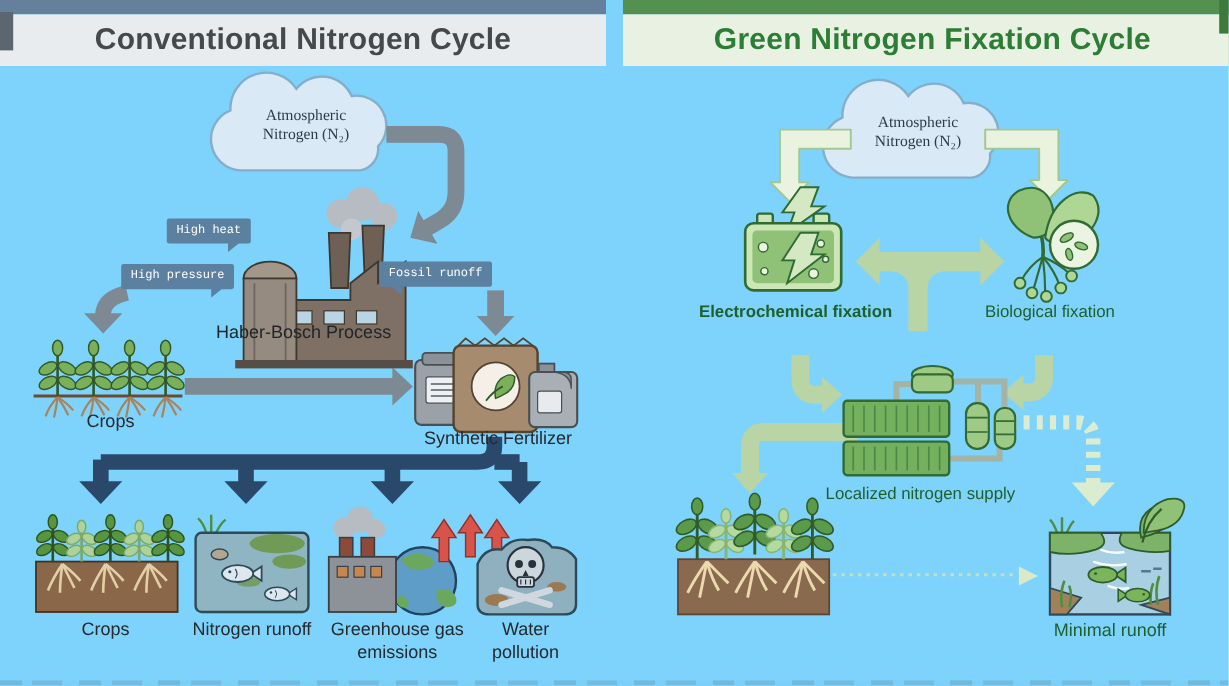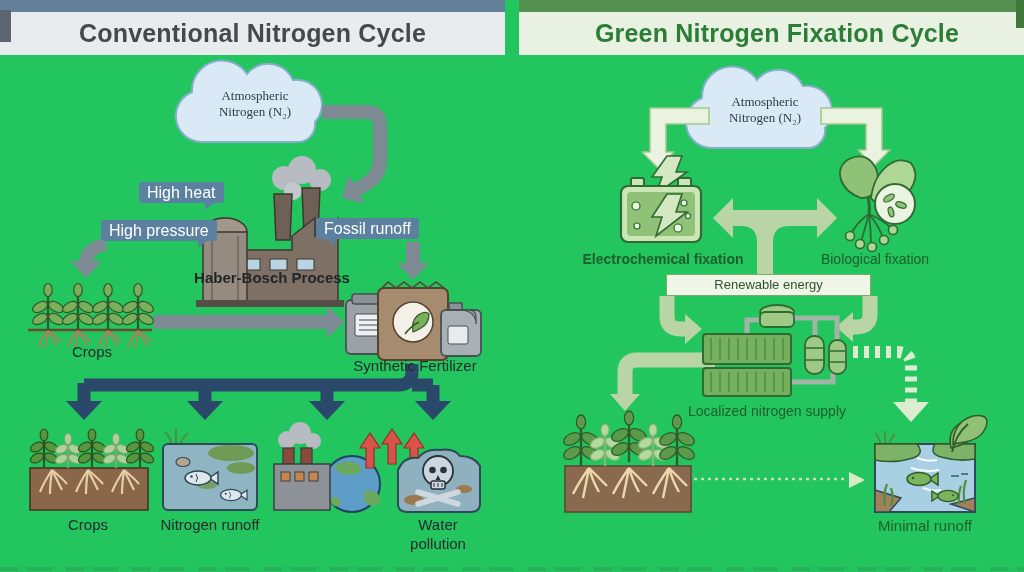--- a/index.html
+++ b/index.html
@@ -1,35 +1,35 @@
 <!DOCTYPE html>
 <html><head>
 <meta charset="utf-8">
 <style>
   html,body{margin:0;padding:0;background:#fff;}
-  .page{position:relative;width:1024px;height:572px;background:#22c55e;overflow:hidden;
+  .page{position:relative;width:1024px;height:572px;background:#7dd3fc;overflow:hidden;
         font-family:"Liberation Sans",sans-serif;display:flex;}
   .panel{position:relative;width:505px;height:572px;overflow:hidden;}
   .gap{width:14px;}
   .accent-bar{height:12px;width:100%;}
   .bar-left{background:#64809a;}
   .bar-right{background:#549150;}
   .header{height:43px;display:flex;align-items:center;justify-content:center;}
   .header-left{background:#e8ecef;}
   .header-right{background:#e9f2e2;padding-left:11px;}
   .header h1{margin:0;font-size:25px;font-weight:700;letter-spacing:.2px;}
   .title-left{color:#46494c;}
   .title-right{color:#2c7d35;}
   .edge-cap-l{position:absolute;left:0;top:10px;width:11px;height:32px;background:#5c6670;}
   .edge-cap-r{position:absolute;right:0;top:0;width:8px;height:28px;background:#3f7a3c;}
   svg.art{position:absolute;left:0;top:0;}
   .ov{position:absolute;text-align:center;}
   .cloud-txt{font-size:13px;line-height:16px;color:#2e3c49;font-family:Liberation Serif, serif;}
-  .callout{position:absolute;background:#5b80a0;color:#ffffff;font-size:16px;line-height:15px;
-           padding:3px 8px;border-radius:2px;white-space:nowrap;}
+  .callout{position:absolute;background:#5b80a0;color:#ffffff;font-size:10px;line-height:15px;
+           padding:3px 8px;border-radius:2px;white-space:nowrap;font-family:Liberation Mono, monospace;}
   .callout::after{content:"";position:absolute;width:0;height:0;border-style:solid;}
   .pt-br::after{right:9px;bottom:-7px;border-width:8px 10px 0 0;border-color:#5b80a0 transparent transparent transparent;}
   .pt-bl::after{left:9px;bottom:-7px;border-width:8px 0 0 10px;border-color:#5b80a0 transparent transparent transparent;}
   .lbl{position:absolute;text-align:center;font-size:15px;line-height:19px;color:#26292d;}
   .proc{font-size:15px;color:#222528;}
   .glbl{position:absolute;text-align:center;font-size:14px;line-height:18px;color:#1e5f2c;}
   .glbl.big{font-size:15px;}
   .renew-box{position:absolute;left:147px;top:274px;width:203px;height:20px;line-height:20px;
              background:#eff6e7;border:1.5px solid #7fa96c;text-align:center;
              font-size:13px;color:#33502c;}
@@ -220,25 +220,26 @@
       </g>
     </svg>
 
     <div class="ov cloud-txt" style="left:190px;top:88px;width:130px;">
       <div>Atmospheric</div>
       <div>Nitrogen (N₂)</div>
     </div>
     <div class="callout pt-br" style="left:139px;top:182px;">High heat</div>
     <div class="callout pt-br" style="left:101px;top:220px;">High pressure</div>
     <div class="callout pt-bl" style="left:316px;top:218px;">Fossil runoff</div>
-    <div class="lbl proc" style="left:172px;top:268px;width:200px;font-weight:bold;">Haber-Bosch Process</div>
+    <div class="lbl proc" style="left:153px;top:268px;width:200px;">Haber-Bosch Process</div>
     <div class="lbl" style="left:42px;top:342px;width:100px;">Crops</div>
     <div class="lbl" style="left:340px;top:356px;width:150px;">Synthetic Fertilizer</div>
     <div class="lbl" style="left:28px;top:515px;width:120px;">Crops</div>
     <div class="lbl" style="left:160px;top:515px;width:100px;">Nitrogen runoff</div>
+    <div class="lbl" style="left:264px;top:515px;width:134px;">Greenhouse gas emissions</div>
     <div class="lbl" style="left:393px;top:515px;width:90px;">Water pollution</div>
   </section>
 
   <div class="gap"></div>
 
   <section class="panel">
     <div class="accent-bar bar-right"></div>
     <div class="header header-right">
       <h1 class="title-right">Green Nitrogen Fixation Cycle</h1>
     </div>
@@ -386,19 +387,18 @@
         <path d="M433,452 q4,-18 16,-28" stroke="#2f5c2a" stroke-width="1.8" fill="none"></path>
       </g>
     </svg>
 
     <div class="ov cloud-txt" style="left:181px;top:94px;width:130px;">
       <div>Atmospheric</div>
       <div>Nitrogen (N₂)</div>
     </div>
     <div class="glbl" style="left:54px;top:250px;width:180px;font-weight:bold;">Electrochemical fixation</div>
     <div class="glbl" style="left:266px;top:250px;width:180px;">Biological fixation</div>
-    <div class="renew-box">Renewable energy</div>
     <div class="glbl" style="left:148px;top:402px;width:200px;">Localized nitrogen supply</div>
     <div class="glbl big" style="left:326px;top:517px;width:160px;">Minimal runoff</div>
   </section>
 
   <div class="bottom-smudge"></div>
 </div>
 
 </body></html>

